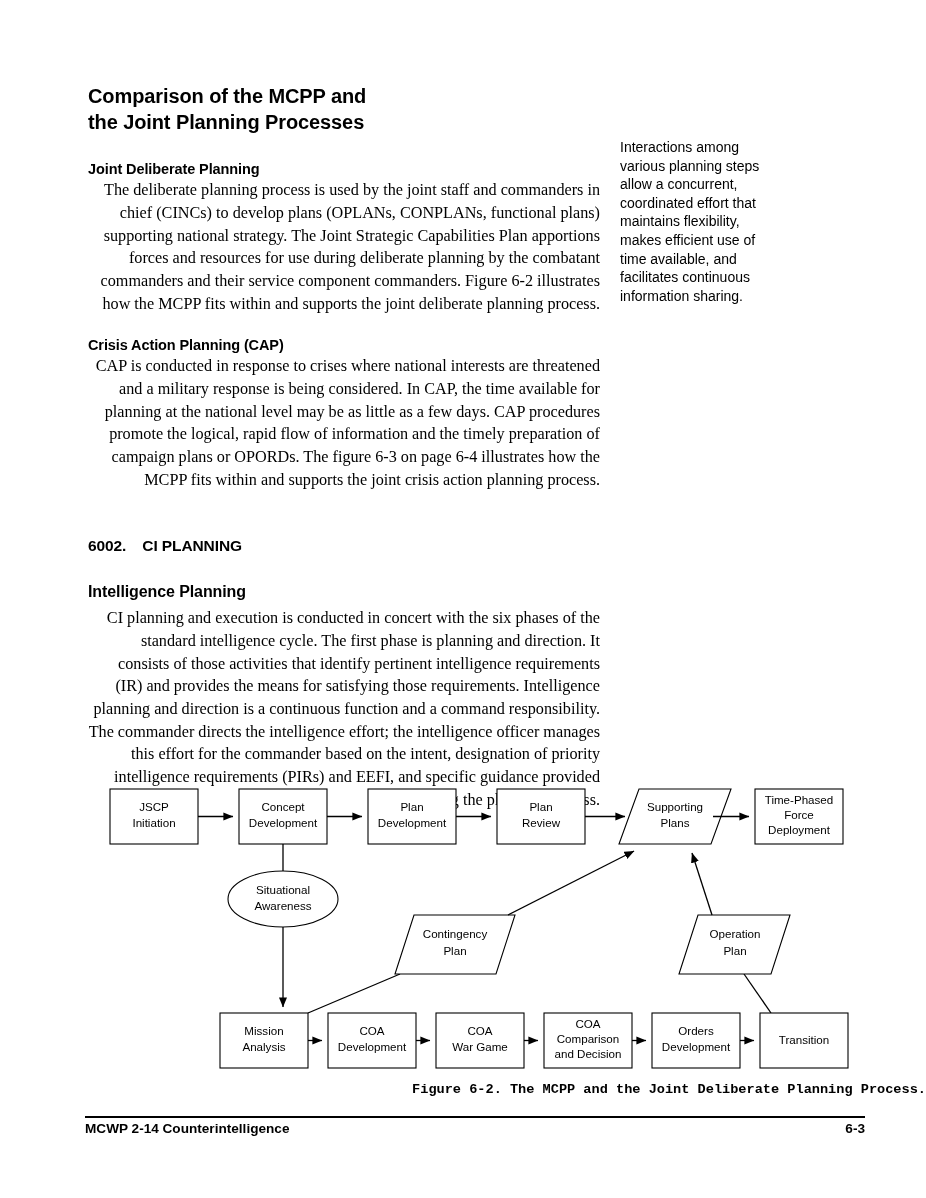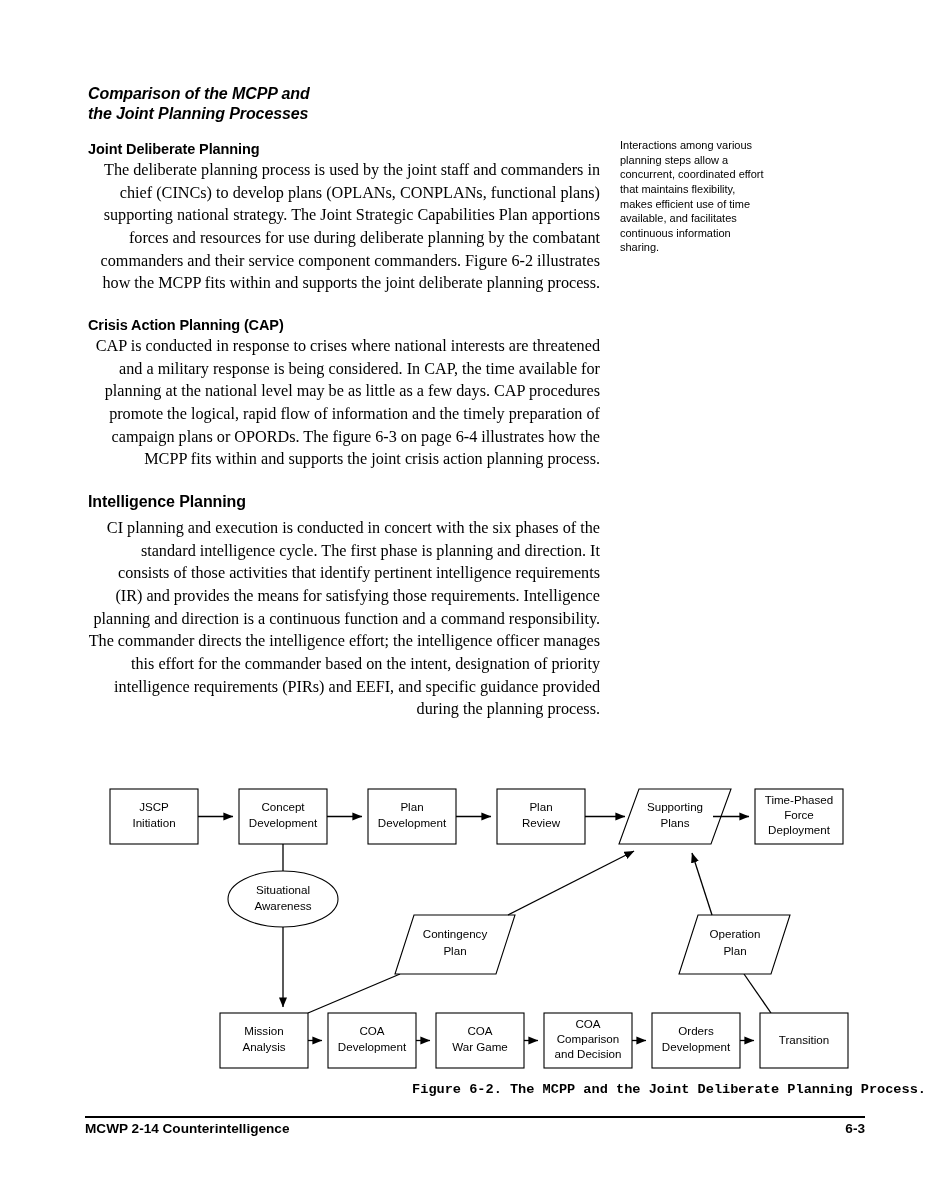--- a/index.html
+++ b/index.html
@@ -22,26 +22,25 @@
 
   
   .content {
     position: absolute;
     left: 88px;
     top: 84px;
     width: 512px;
   }
   h1.doc-title {
     font-family: "Liberation Sans", sans-serif;
-    font-size: 16px;
+    font-size: 20px;
     font-weight: bold;
     line-height: 1.28;
-    margin: 0 0 16px 0;
+    margin: 0 0 26px 0;
     letter-spacing: -0.1px;
-    font-style: italic;
   }
   h2.sec-head {
     font-family: "Liberation Sans", sans-serif;
     font-size: 14.5px;
     font-weight: bold;
     margin: 0 0 2px 0;
     letter-spacing: -0.1px;
   }
   h2.sec-head.big {
     font-size: 16px;
@@ -65,21 +64,21 @@
 
   .gap-before-6002 { margin-top: 46px; }
 
   
   .margin-note {
     position: absolute;
     left: 620px;
     top: 138px;
     width: 148px;
     font-family: "Liberation Sans", sans-serif;
-    font-size: 11px;
+    font-size: 14px;
     line-height: 1.33;
   }
 
   
   .figure {
     position: absolute;
     left: 0;
     top: 775px;
     width: 757px;
     height: 320px;
@@ -146,20 +145,23 @@
       <span>Comparison of the MCPP and</span><br>
       <span>the Joint Planning Processes</span>
     </h1>
 
     <h2 class="sec-head">Joint Deliberate Planning</h2>
     <p class="body">The deliberate planning process is used by the joint staff and commanders in chief (CINCs) to develop plans (OPLANs, CONPLANs, functional plans) supporting national strategy. The Joint Strategic Capabilities Plan apportions forces and resources for use during deliberate planning by the combatant commanders and their service component commanders. Figure 6-2 illustrates how the MCPP fits within and supports the joint deliberate planning process.</p>
 
     <h2 class="sec-head">Crisis Action Planning (CAP)</h2>
     <p class="body">CAP is conducted in response to crises where national interests are threatened and a military response is being considered. In CAP, the time available for planning at the national level may be as little as a few days. CAP procedures promote the logical, rapid flow of information and the timely preparation of campaign plans or OPORDs. The figure 6-3 on page 6-4 illustrates how the MCPP fits within and supports the joint crisis action planning process.</p>
 
+    <div class="numbered-head gap-before-6002">
+      <span class="num">6002.</span><span>CI PLANNING</span>
+    </div>
 
     <h2 class="sec-head big">Intelligence Planning</h2>
     <p class="body">CI planning and execution is conducted in concert with the six phases of the standard intelligence cycle. The first phase is planning and direction. It consists of those activities that identify pertinent intelligence requirements (IR) and provides the means for satisfying those requirements. Intelligence planning and direction is a continuous function and a command responsibility. The commander directs the intelligence effort; the intelligence officer manages this effort for the commander based on the intent, designation of priority intelligence requirements (PIRs) and EEFI, and specific guidance provided during the planning process.</p>
   </div>
 
   <div class="margin-note">Interactions among various planning steps allow a concurrent, coordinated effort that maintains flexibility, makes efficient use of time available, and facilitates continuous information sharing.</div>
 
   <div class="figure">
     <svg width="926" height="320" viewBox="0 0 926 320" xmlns="http://www.w3.org/2000/svg">
       <defs>

